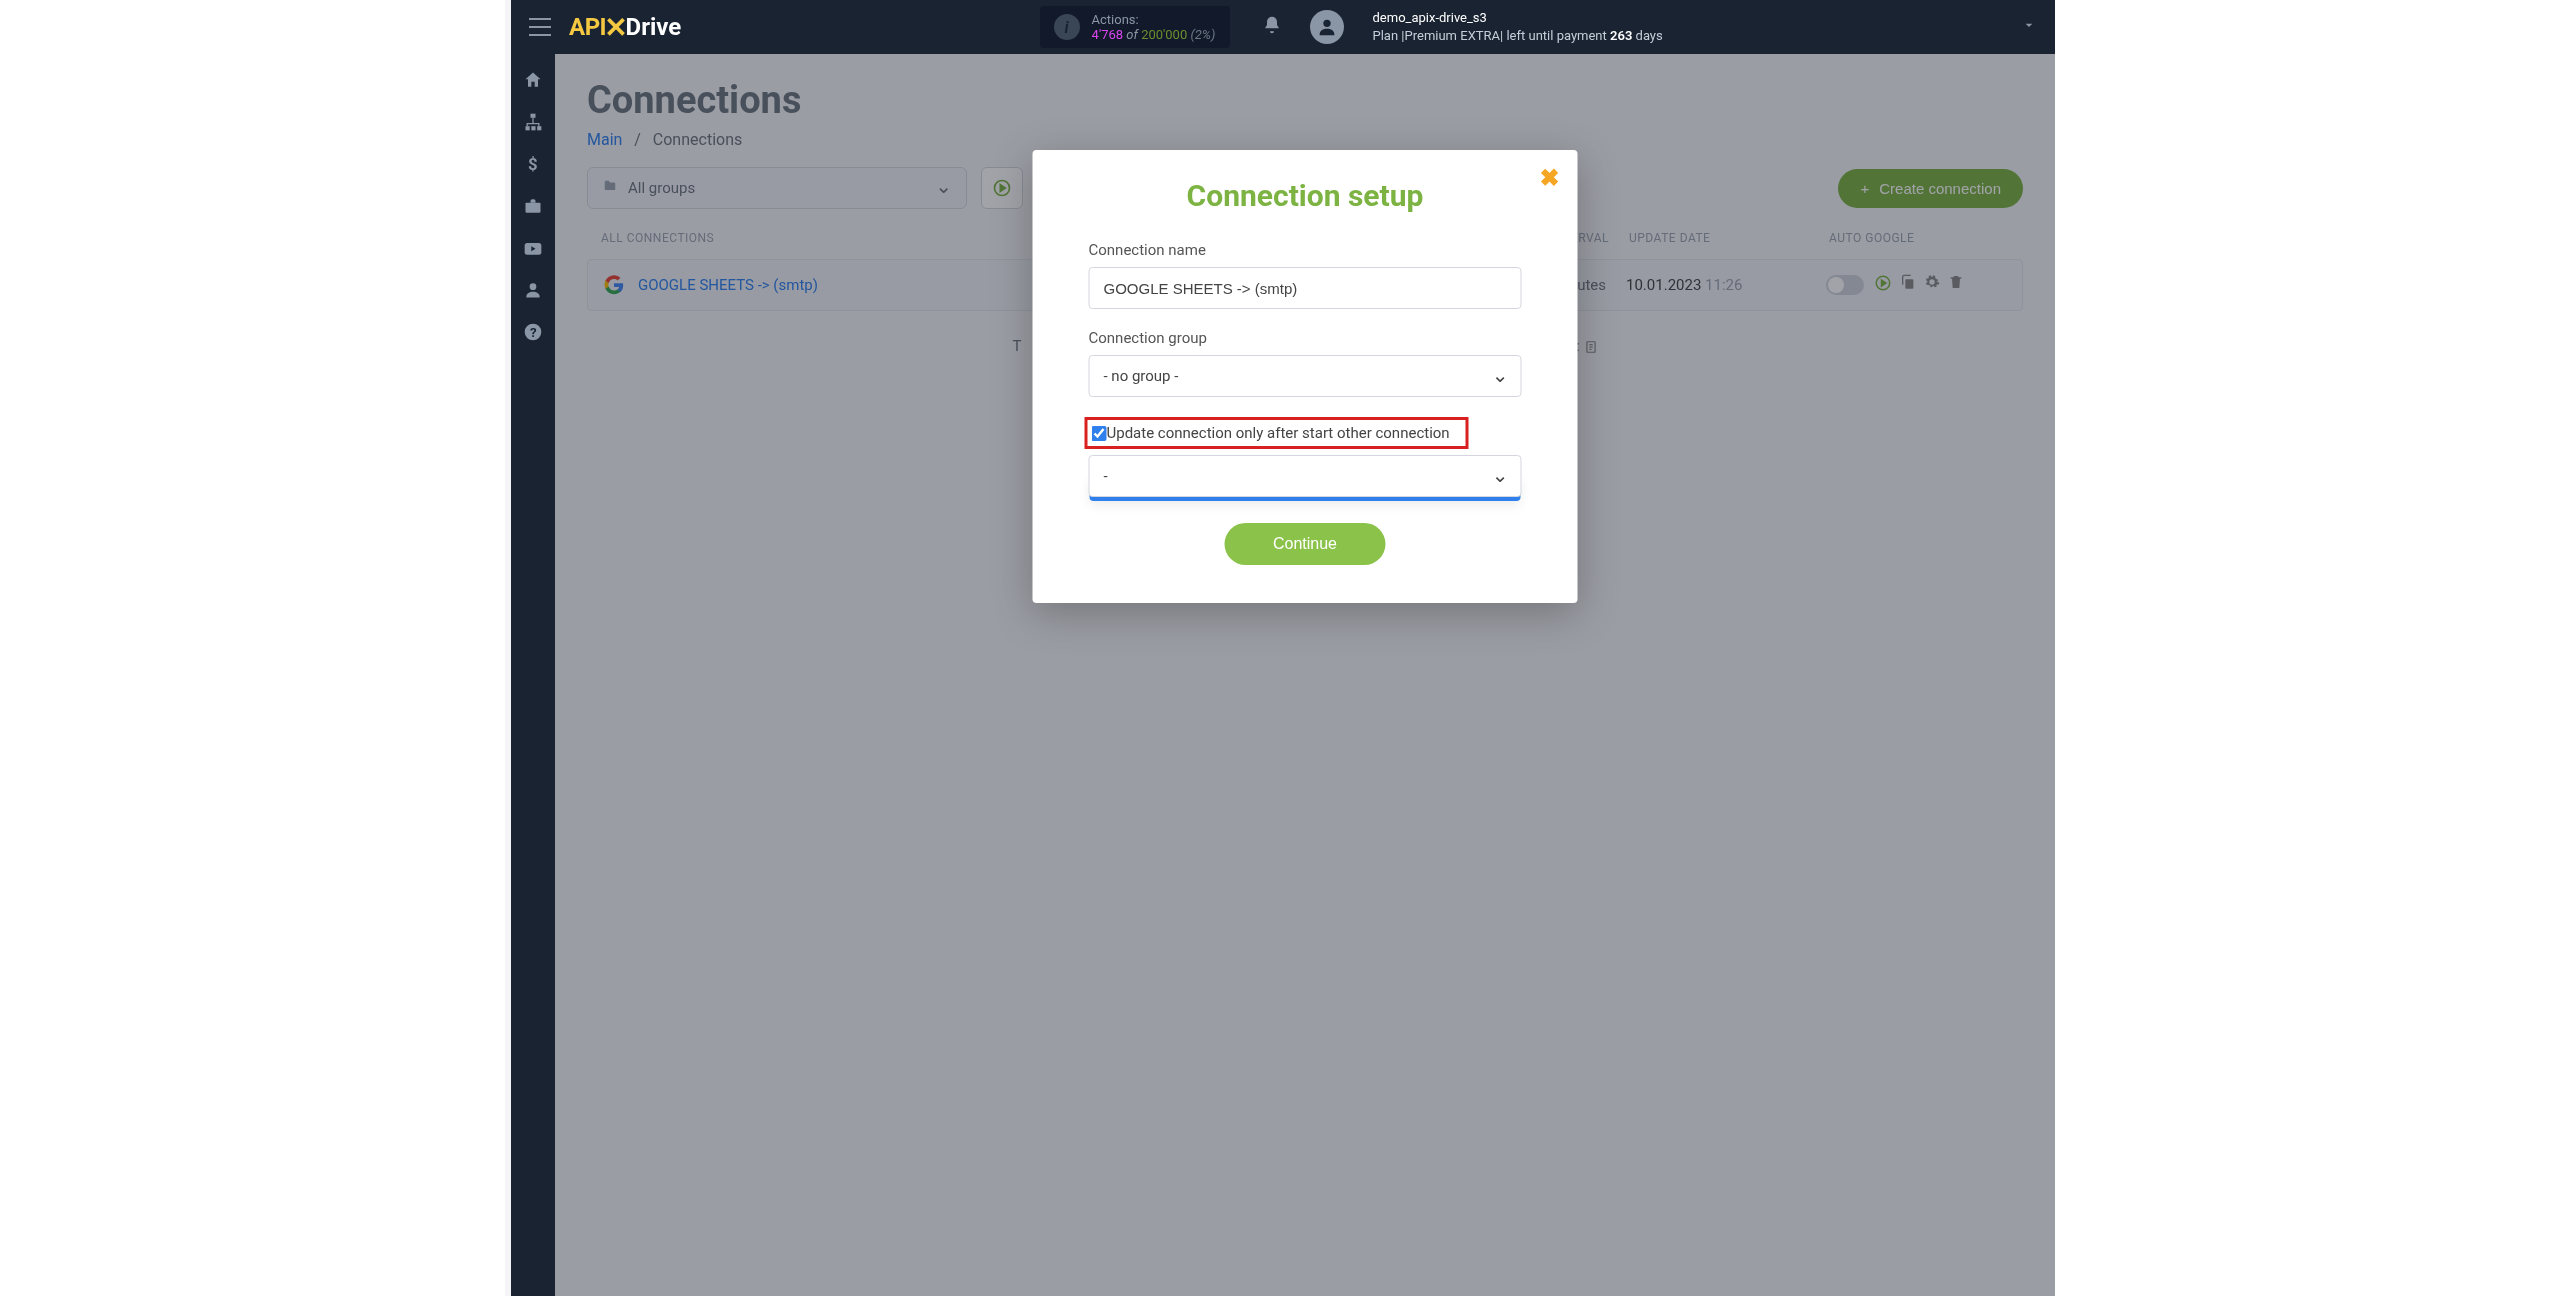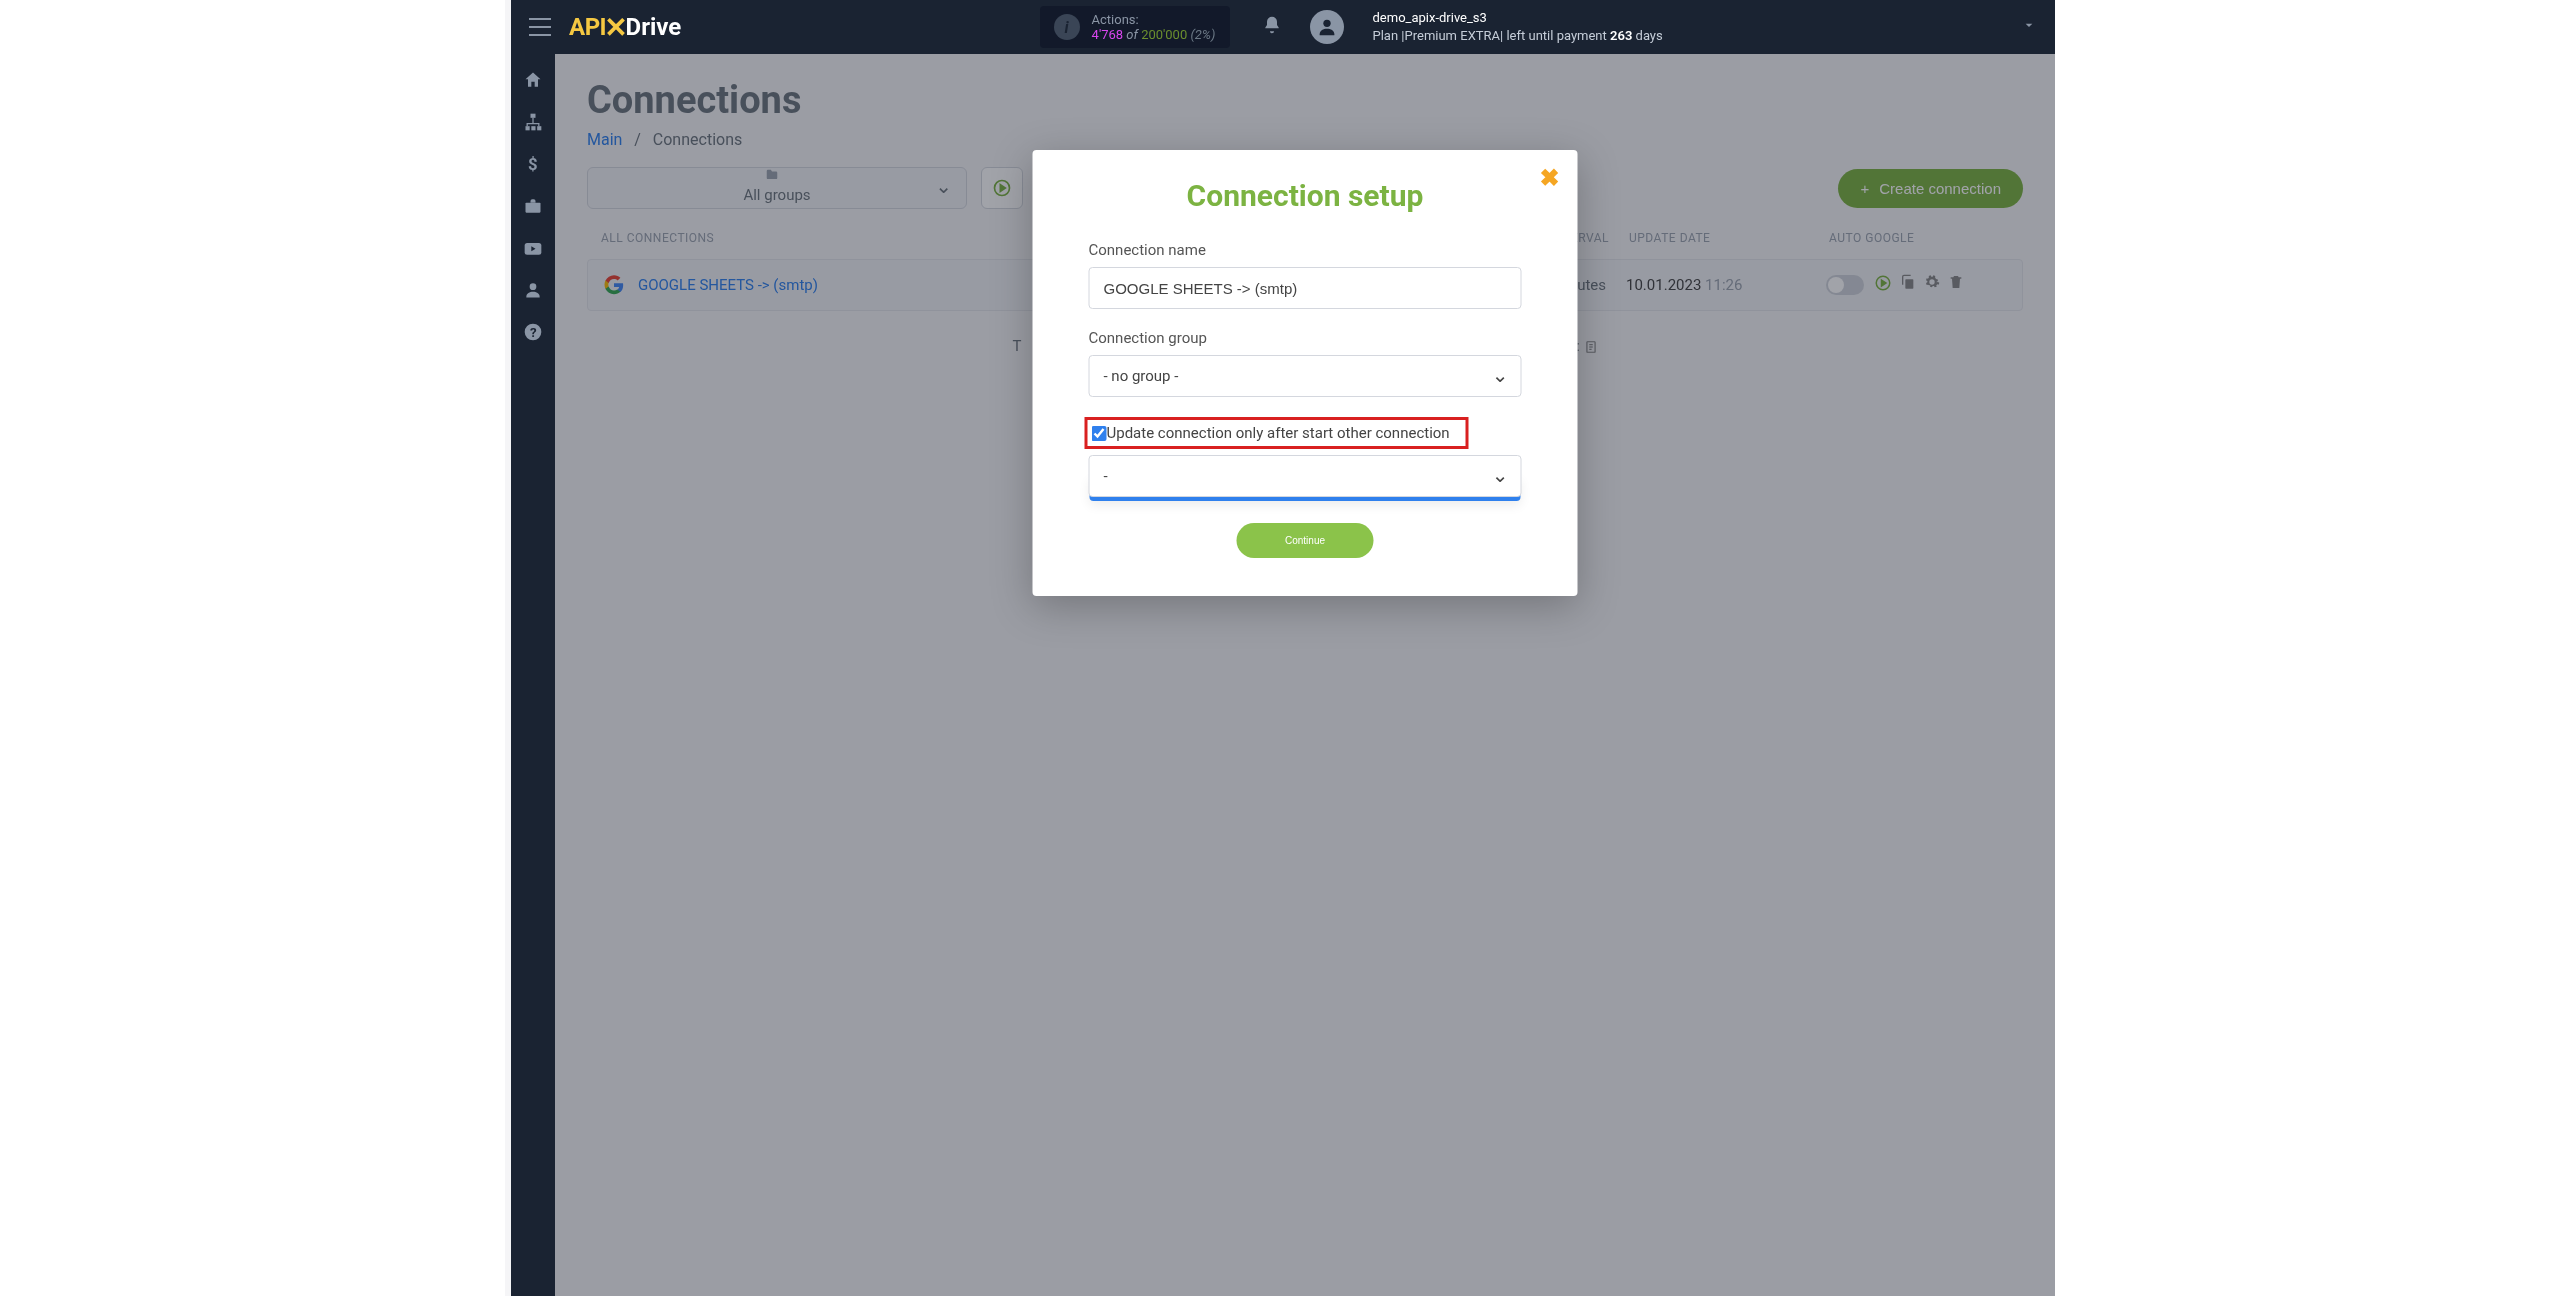--- a/index.html
+++ b/index.html
@@ -90,21 +90,20 @@
     .breadcrumb { font-size: 16px; color: #6c757d; margin-bottom: 18px; }
     .breadcrumb a { color: #2f80ed; text-decoration: none; }
     .toolbar { display: flex; align-items: center; gap: 14px; margin-bottom: 22px; }
     .group-select {
       width: 380px; height: 42px;
       border: 1px solid #d4d7de; border-radius: 6px;
       background: #f1f2f5;
       display: flex; align-items: center; padding: 0 14px;
       color: #6c757d; font-size: 15px;
       position: relative;
-      flex-direction: column;
     }
     .group-select::after { content: "⌄"; position: absolute; right: 14px; font-size: 20px; top: 6px; }
     .folder-icon { margin-right: 10px; color: #9ba3af; }
     .play-btn {
       width: 42px; height: 42px; border: 1px solid #d4d7de; border-radius: 6px;
       background: #fff; display: flex; align-items: center; justify-content: center;
     }
     .create-btn {
       margin-left: auto;
       background: #7cb342; color: #fff;
@@ -192,21 +191,21 @@
       background: #2f80ed; color: #fff;
       padding: 3px 14px; font-size: 15px;
       border-radius: 0 0 4px 4px;
       margin: -20px 1px 22px 1px;
       box-shadow: 0 4px 12px rgba(0,0,0,0.08);
     }
     .continue-btn {
       display: block; margin: 14px auto 0;
       background: #8bc34a; color: #fff;
       border: none; border-radius: 24px;
-      padding: 12px 48px; font-size: 10px; text-align: center;
+      padding: 12px 48px; font-size: 16px; text-align: center;
     }
   </style>
 </head>
 <body>
 
 <div class="letterbox-left"></div>
 <div class="letterbox-right"></div>
 
 <div class="app">
   <div class="topbar">

